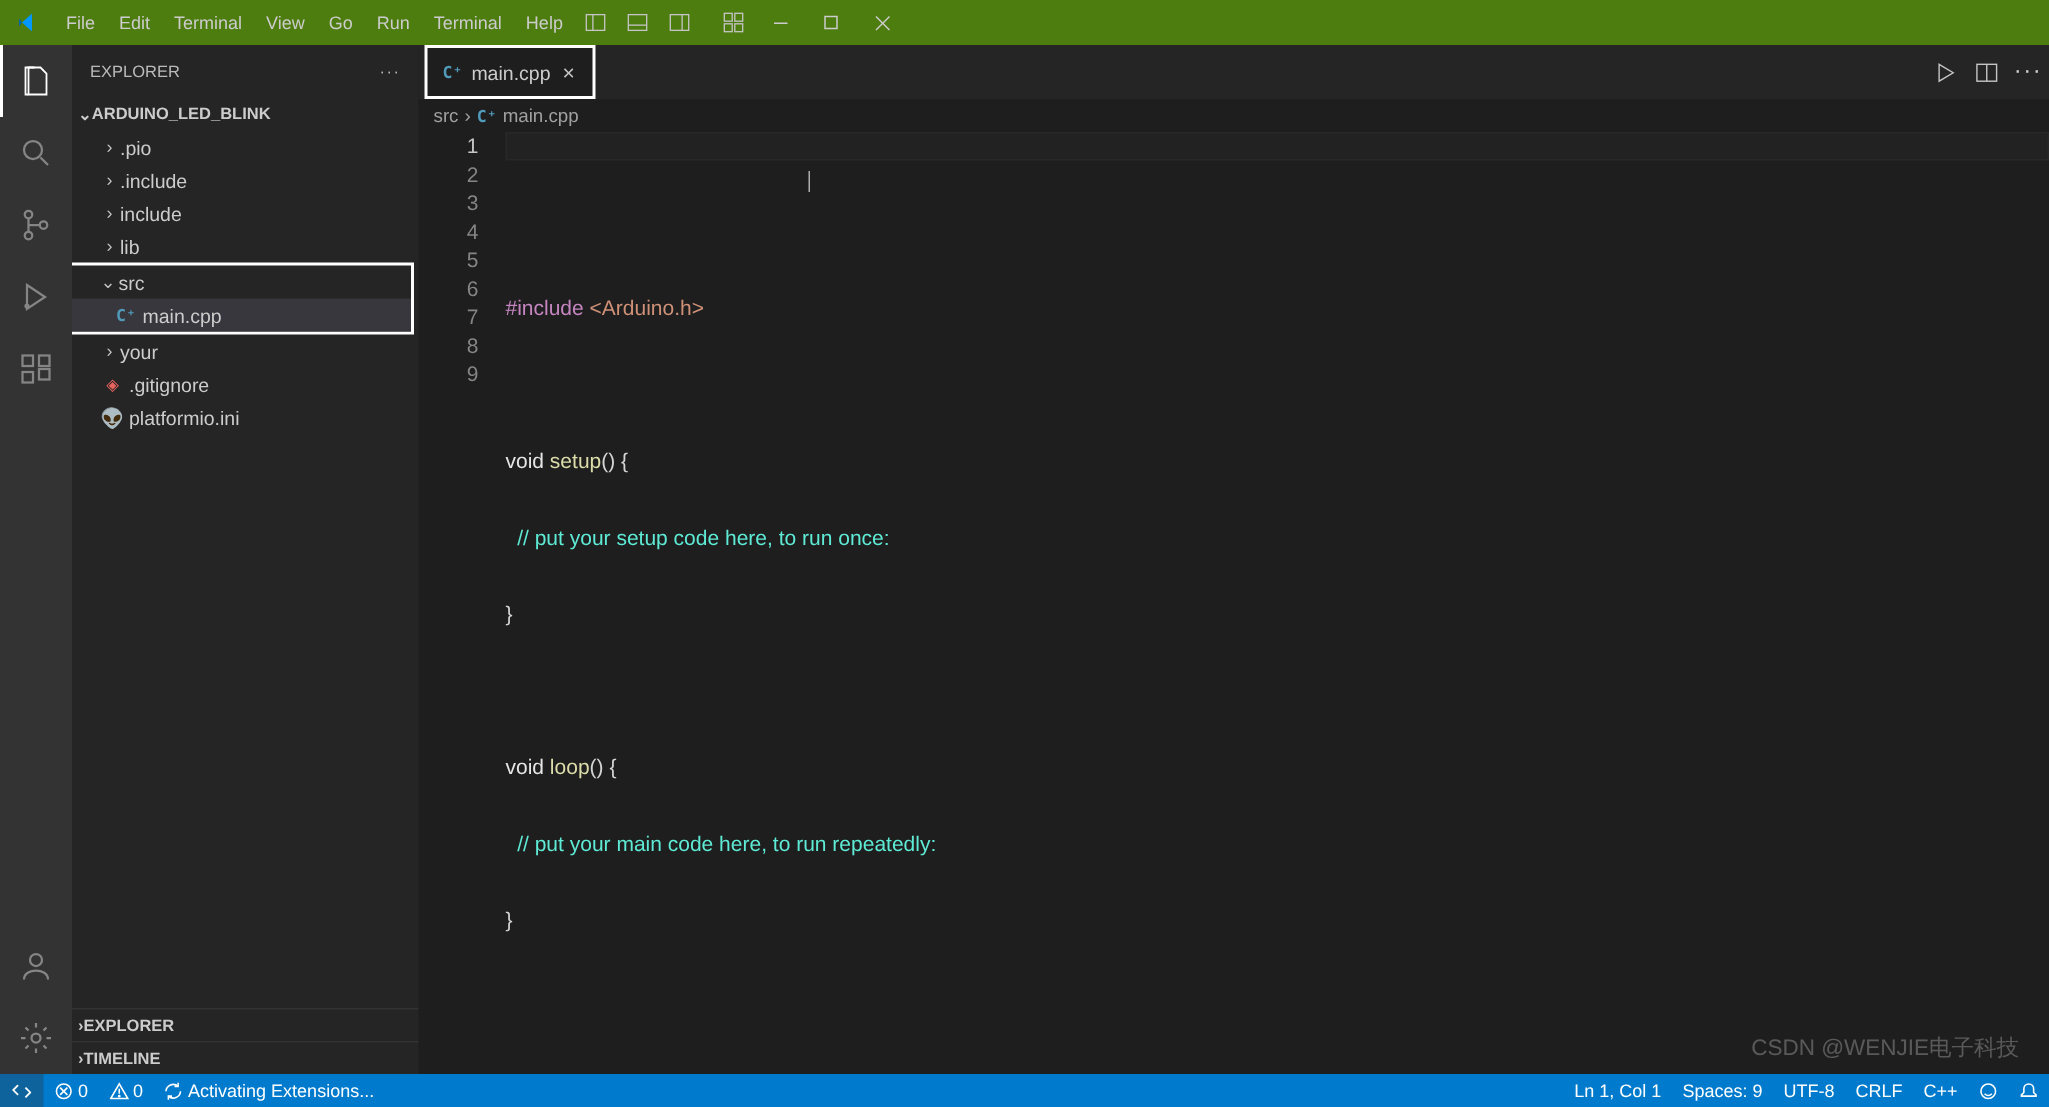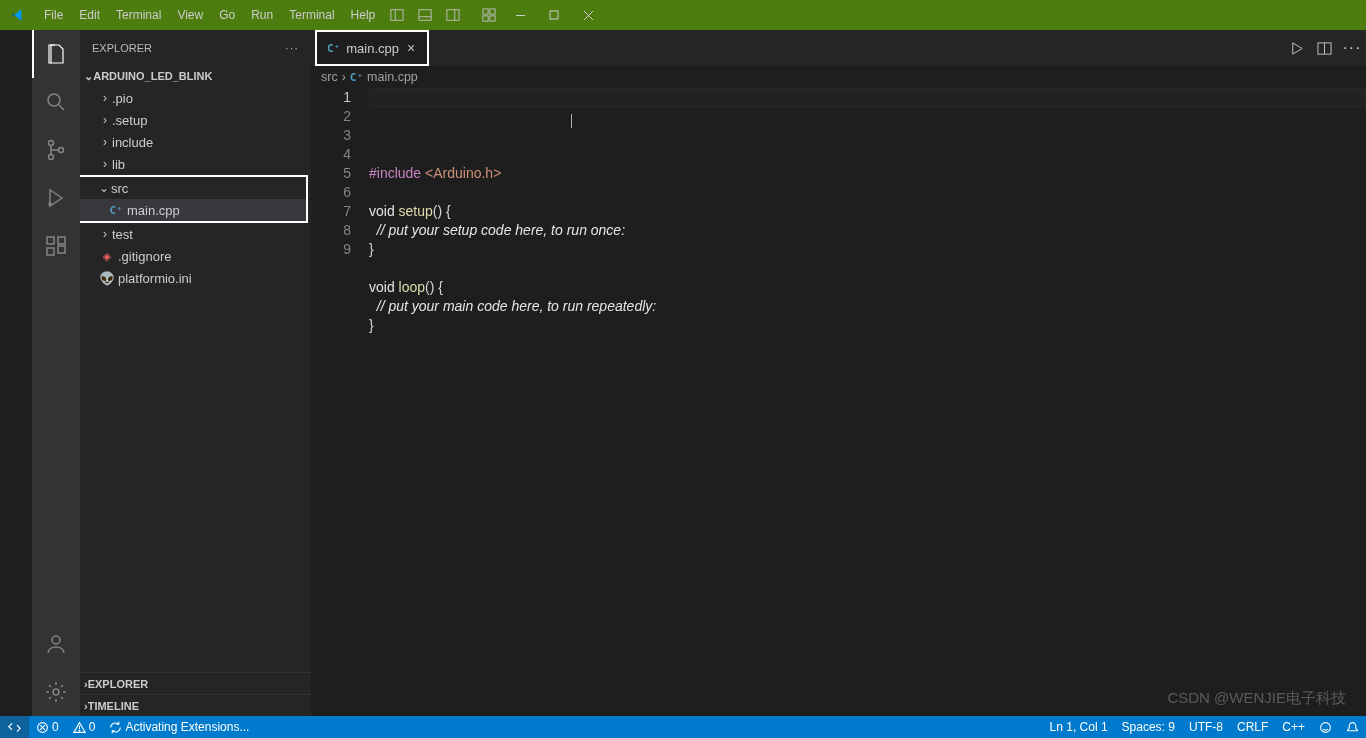--- a/index.html
+++ b/index.html
@@ -7,21 +7,21 @@
 .titlebar { height: 30px; background: #4d7c0f; display: flex; align-items: center; font-size: 12px; }
 .logo { width: 36px; display: flex; align-items: center; justify-content: center; }
 .logo svg { width: 16px; height: 16px; }
 .menubar { display: flex; }
 .menubar .it { padding: 0 8px; height: 30px; display: flex; align-items: center; cursor: default; }
 .titletext { flex: 1; text-align: center; color: #cccccc; font-size: 12px; }
 .winctl { display: flex; }
 .iconbtn { width: 34px; height: 30px; display: flex; align-items: center; justify-content: center; color: #cccccc; }
 .layoutctl { display: flex; gap: 0; }
 .layoutctl .iconbtn { width: 28px; }
-.main { flex: 1; display: flex; min-height: 0; padding-left: 32px; }
+.main { flex: 1; display: flex; min-height: 0; }
 .activity { width: 48px; background: #333333; display: flex; flex-direction: column; }
 .actbtn { width: 48px; height: 48px; display: flex; align-items: center; justify-content: center; color: #858585; }
 .actbtn.active { color: #ffffff; border-left: 2px solid #ffffff; }
 .sidebar { width: 231px; background: #252526; display: flex; flex-direction: column; }
 .sidehead { height: 35px; display: flex; align-items: center; padding: 0 12px; font-size: 11px; color: #bbbbbb; justify-content: space-between; }
 .folderhead { height: 22px; display: flex; align-items: center; padding-left: 4px; font-size: 11px; font-weight: 700; color: #cccccc; }
 .tree { flex: 1; overflow: hidden; }
 .treeit { height: 22px; display: flex; align-items: center; font-size: 13px; color: #cccccc; padding-left: 10px; }
 .treeit.sel { background: #37373d; }
 .treeit .chev { width: 14px; display: inline-flex; justify-content: center; color: #c5c5c5; font-size: 12px; }
@@ -34,27 +34,27 @@
 .tab { height: 36px; display: flex; align-items: center; padding: 0 10px; gap: 6px; font-size: 13px; background: #1e1e1e; border-right: 1px solid #252526; }
 .tab .closex { color: #c5c5c5; font-size: 14px; padding: 2px; }
 .tabactions { margin-left: auto; display: flex; }
 .tabactions .iconbtn { width: 28px; height: 36px; }
 .crumbs { height: 22px; display: flex; align-items: center; font-size: 12.5px; color: #a0a0a0; padding-left: 10px; gap: 4px; }
 .editorbody { flex: 1; display: flex; font-family: Consolas, "Courier New", monospace; font-size: 14px; line-height: 19px; position: relative; }
 .gutter { width: 58px; text-align: right; color: #858585; padding-right: 18px; padding-top: 0; }
 .gutter div { height: 19px; }
 .gutter div.cur { color: #c6c6c6; }
 .codelines { padding-left: 0; white-space: pre; color: #d4d4d4; position: relative; flex: 1; }
-.codelines .ln { height: 19px; }
+.codelines .ln { height: 19px; margin-top: 32px; }
 .curline-bg { position: absolute; left:0; right:0; top:0; height: 19px; border: 1px solid #282828; background: rgba(255,255,255,0.02); }
 .tk-kw { color: #c586c0; }
 .tk-bl { color: #e5e5e5; }
 .tk-func { color: #dcdcaa; }
 .tk-str { color: #ce9178; }
-.tk-cmt { color: #e5e5e5; font-style: italic; }
+.tk-cmt { color: #5eead4; }
 .tk-pun { color: #d4d4d4; }
 .cursor-caret { position: absolute; width: 1px; height: 14px; background: #aeafad; }
 .statusbar { height: 22px; background: #007acc; display: flex; align-items: center; font-size: 12px; color: #ffffff; }
 .sitem { padding: 0 7px; height: 22px; display: flex; align-items: center; gap: 3px; }
 .sitem.remote { background: #0e639c; padding: 0 8px; }
 .watermark { position: absolute; right: 20px; bottom: 30px; color: rgba(200,200,200,0.35); font-size: 15px; pointer-events: none; }
 .cpp-ico { color:#519aba; font-weight:700; font-size:11px; font-family: Consolas, monospace; }
 .pio-ico { color:#f6a623; }
 .git-ico { color:#e8635d; font-size:11px; }
 </style>
@@ -188,21 +188,21 @@
       <span class="chev">⌄</span>
       <span>ARDUINO_LED_BLINK</span>
     </div>
     <div class="tree" id="tree">
         <div class="treeit" style="padding-left: 18px;">
           <span class="chev">›</span>
           <span>.pio</span>
         </div>
         <div class="treeit" style="padding-left: 18px;">
           <span class="chev">›</span>
-          <span>.setup</span>
+          <span>.include</span>
         </div>
         <div class="treeit" style="padding-left: 18px;">
           <span class="chev">›</span>
           <span>include</span>
         </div>
         <div class="treeit" style="padding-left: 18px;">
           <span class="chev">›</span>
           <span>lib</span>
         </div>
         <div style="border: 2px solid rgb(255, 255, 255); margin: 0px 3px 0px -3px;">
@@ -210,21 +210,21 @@
             <span class="chev">⌄</span>
             <span>src</span>
           </div>
           <div class="treeit sel" style="padding-left: 28px;">
             <span class="fico cpp-ico">C⁺</span>
             <span>main.cpp</span>
           </div>
         </div>
         <div class="treeit" style="padding-left: 18px;">
           <span class="chev">›</span>
-          <span>test</span>
+          <span>your</span>
         </div>
         <div class="treeit" style="padding-left: 18px;">
           <span class="fico git-ico">◈</span>
           <span>.gitignore</span>
         </div>
         <div class="treeit" style="padding-left: 18px;">
           <span class="fico pio-ico">👽</span>
           <span>platformio.ini</span>
         </div>
       </div>

